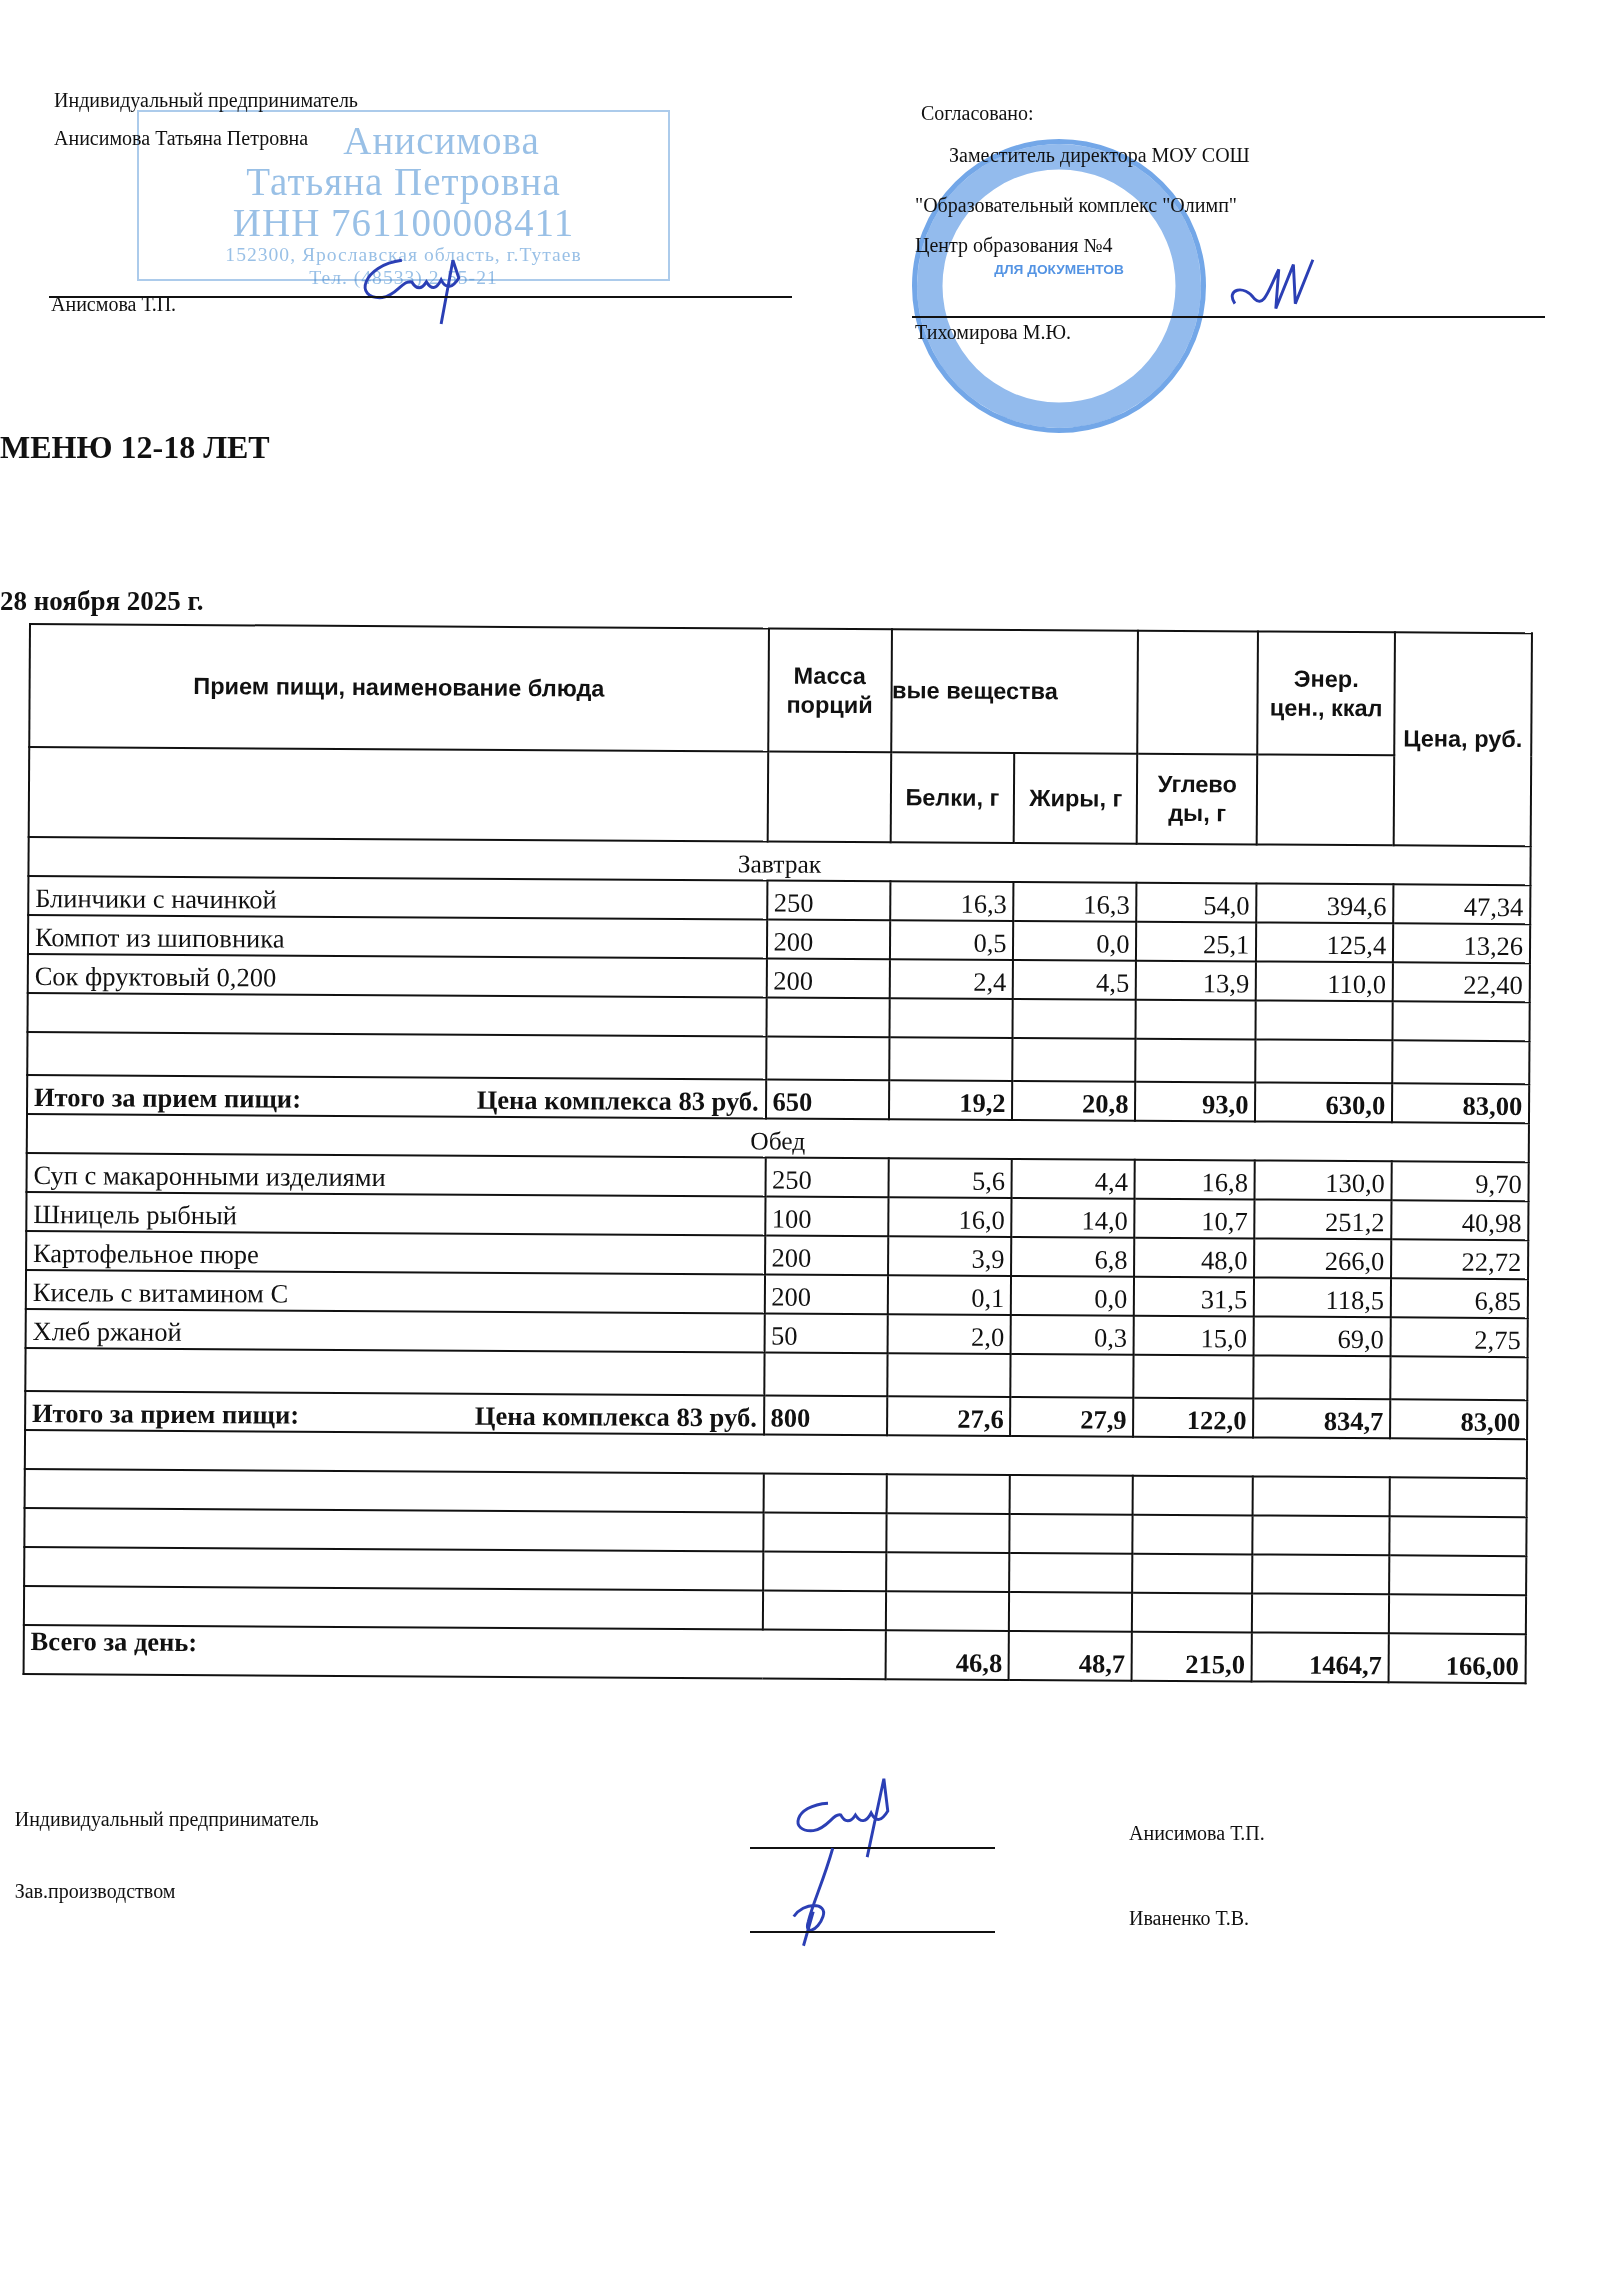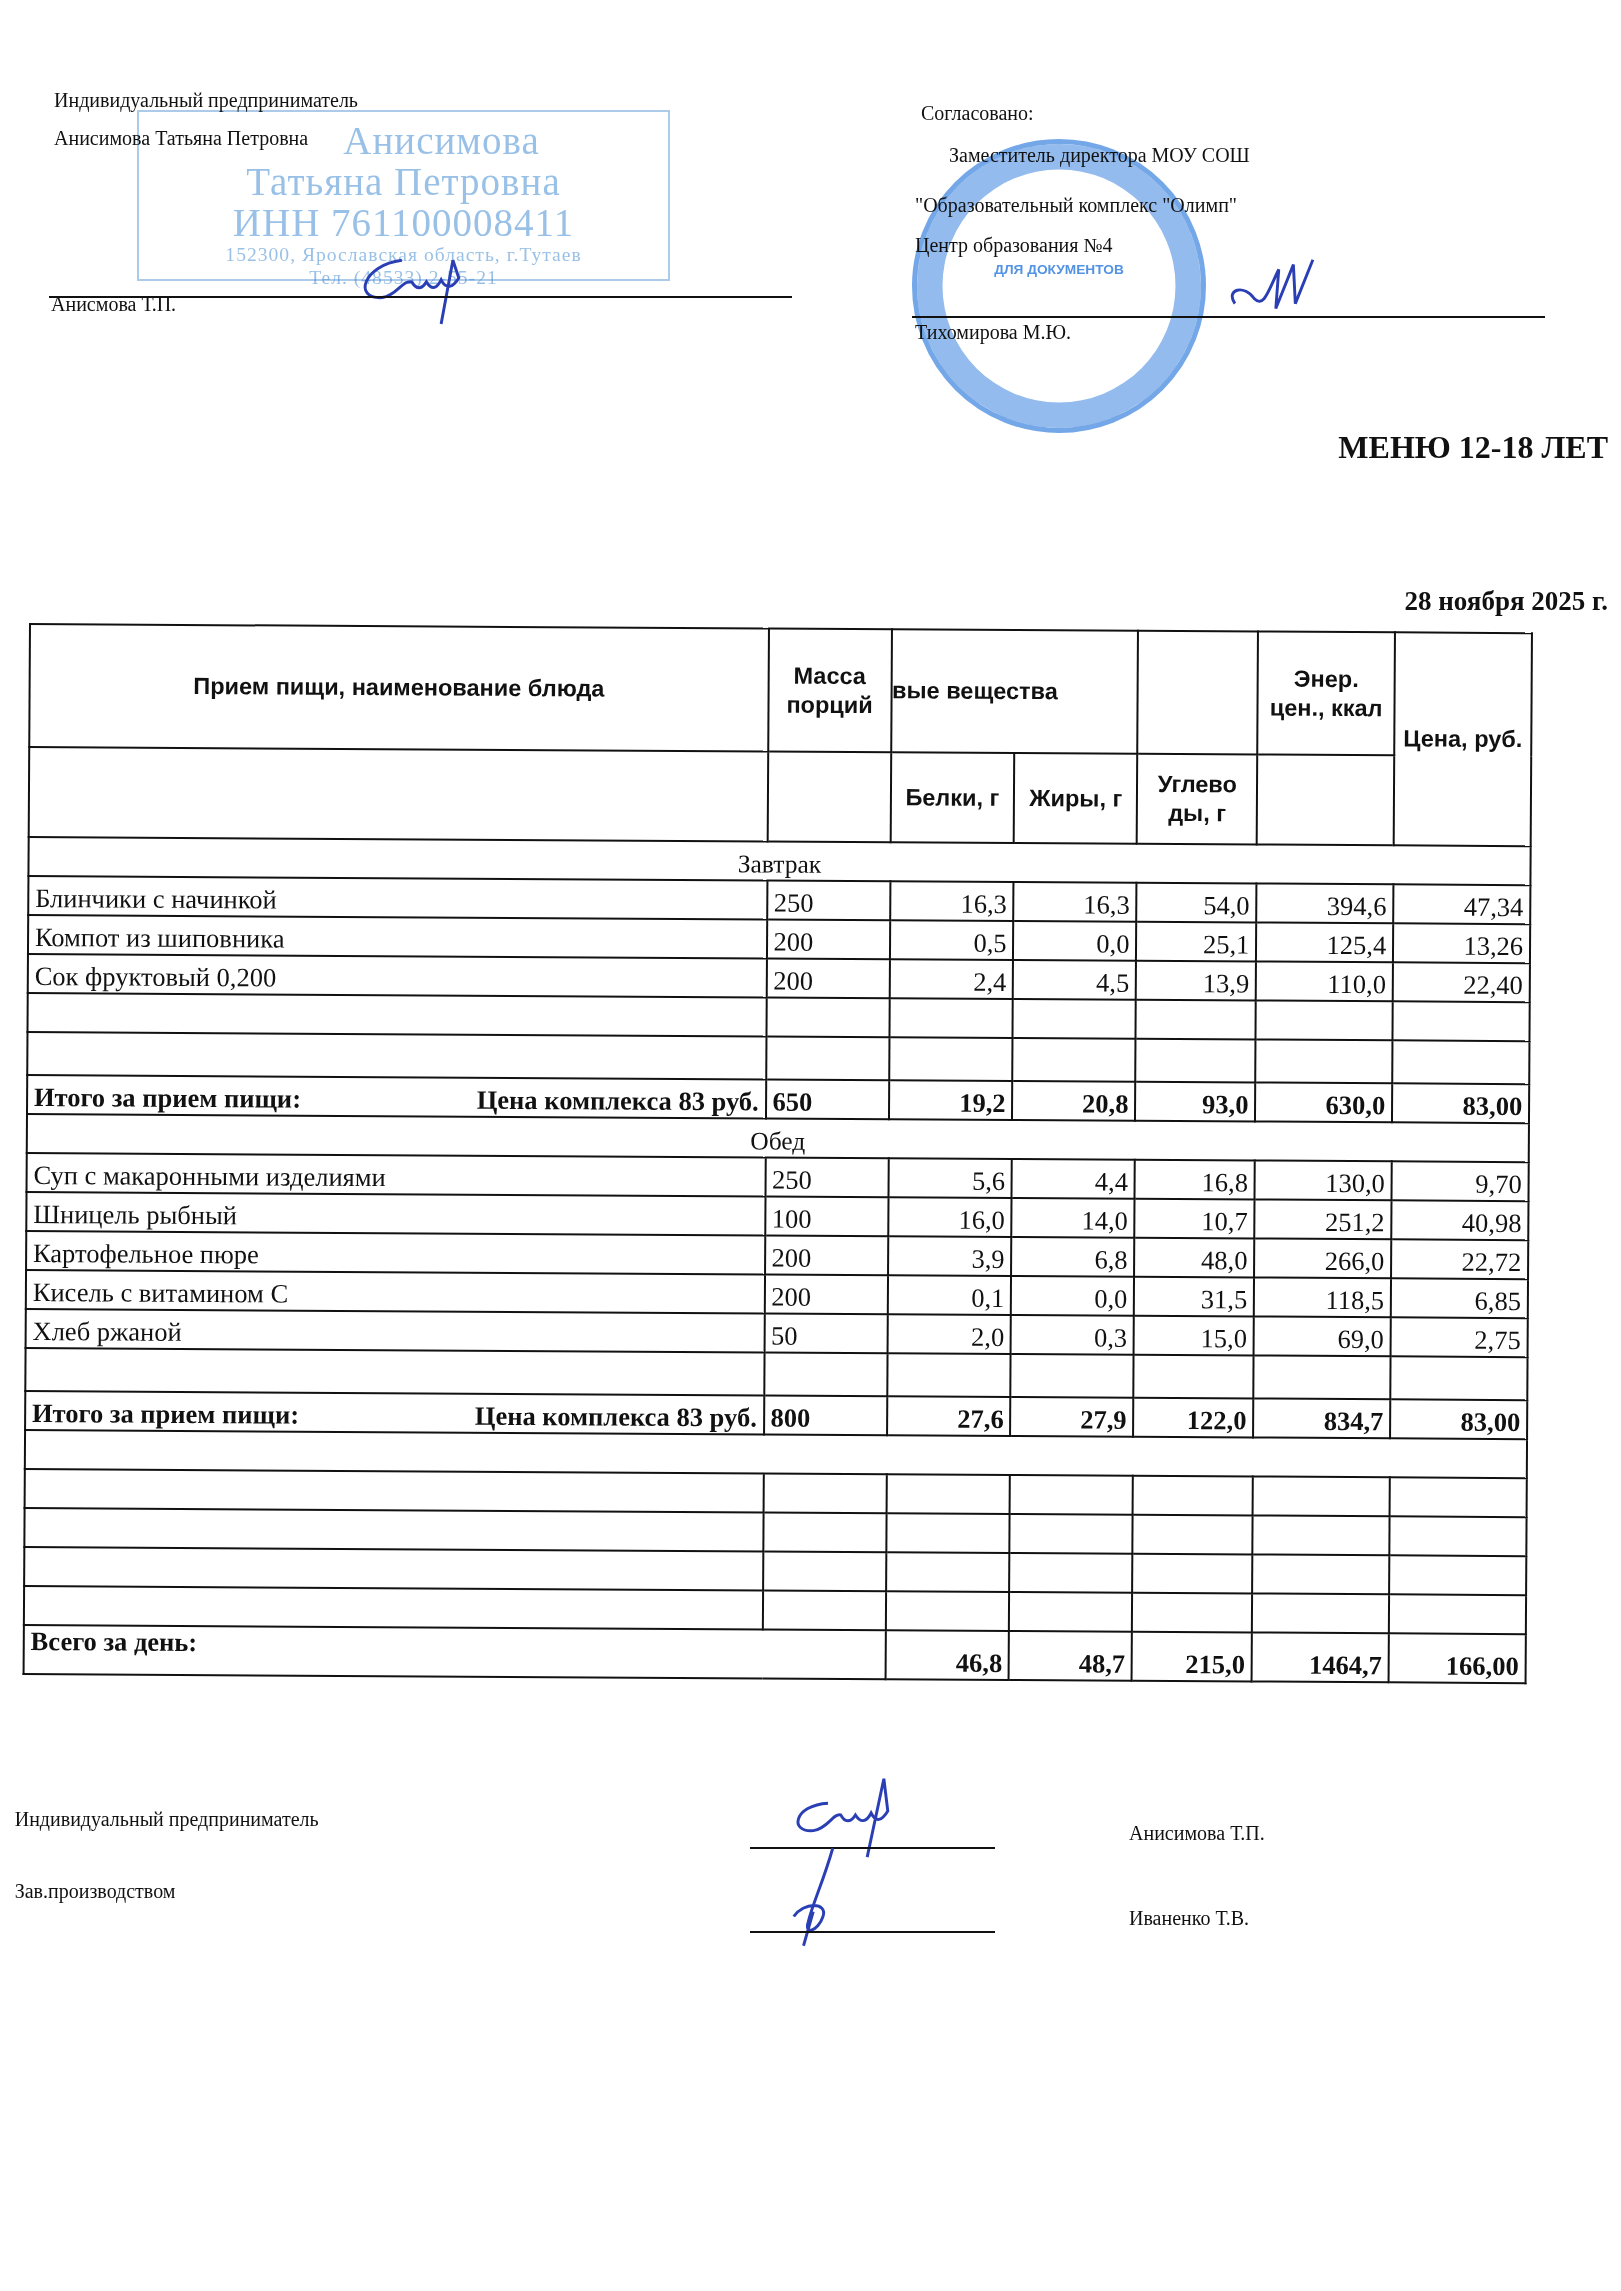--- a/index.html
+++ b/index.html
@@ -19,21 +19,21 @@
     .stamp-circle {
       position: absolute; left: 912px; top: 139px; width: 284px; height: 284px;
       border-radius: 50%; border: 5.9px solid rgba(40,120,220,0.65);
       box-shadow: inset 0 0 0 21.6px rgba(255,255,255,0), inset 0 0 0 25.5px rgba(40,120,220,0.5);
     }
     .stamp-circle .center {
       position: absolute; left: 0; right: 0; top: 118px; text-align: center;
       color: rgba(40,120,220,0.8); font-family: "Liberation Sans", sans-serif;
       font-weight: bold; font-size: 13.7px; line-height: 15.7px;
     }
-    .title { left: 0; width: 1608px; text-align: right; font-weight: bold; }
+    .title { left: 0; width: 1608px; text-align: left; font-weight: bold; }
     table.menu {
       position: absolute; left: 29px; top: 623px; width: 1504px;
       border-collapse: collapse; font-size: 26.5px; transform: rotate(0.35deg); transform-origin: left top;
     }
     table.menu td { border: 2px solid #111; padding: 0 5.9px; height: 37px; vertical-align: bottom; }
     table.menu td.num { text-align: right; }
     table.menu td.mass { }
     table.menu td.bold { font-weight: bold; }
     table.menu .th { font-family: "Liberation Sans", sans-serif; font-weight: bold; font-size: 23.5px; text-align: center; vertical-align: middle; line-height: 29px; }
     table.menu td.section { text-align: center; font-size: 25.5px; }

